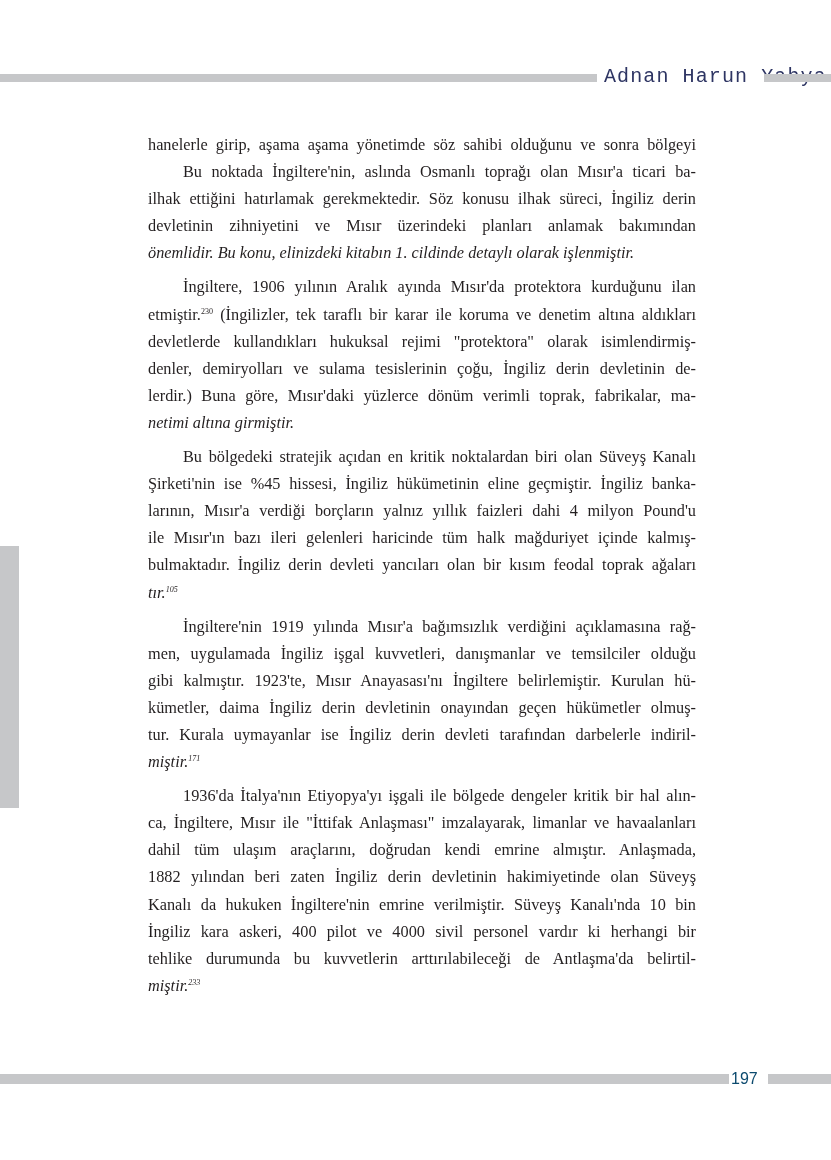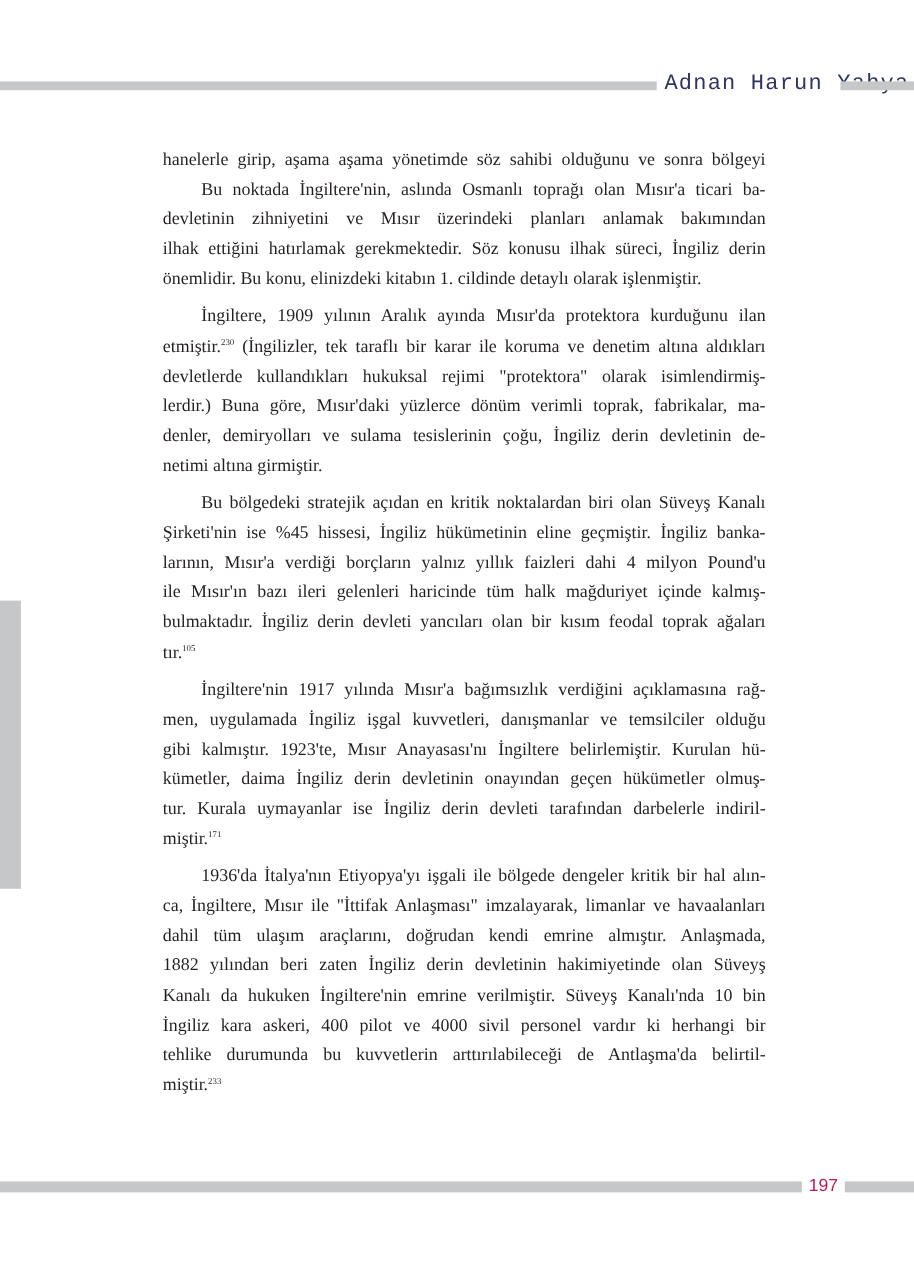--- a/index.html
+++ b/index.html
@@ -53,45 +53,46 @@
     left: 148px; top: 131px;
     width: 548px;
   }
   .line {
     display: block;
     text-align: justify;
     text-align-last: justify;
   }
   .line.last {
     text-align-last: left;
+    font-style: italic;
   }
   .line.first {
     text-indent: 35px;
   }
   .para-lines {
     margin: 0 0 7px 0;
     font-size: 16.3px;
     line-height: 27.1px;
   }
   
   .footer-bar-left {
     position: absolute;
     left: 0; top: 1074px;
     width: 729px; height: 10px;
     background: #c6c7c9;
   }
   .page-number {
     position: absolute;
     left: 731px; top: 1067px;
     width: 35px;
-    text-align: center;
+    text-align: left;
     font-family: "Liberation Sans", sans-serif;
     font-size: 16px;
     line-height: 24px;
-    color: #be185d;
+    color: #0c4a6e;
   }
   .footer-bar-right {
     position: absolute;
     left: 768px; top: 1074px;
     width: 63px; height: 10px;
     background: #c6c7c9;
   }
 </style>
 </head>
 <body>
@@ -100,45 +101,45 @@
 <div class="header-title">Adnan Harun Yahya</div>
 <div class="header-bar-right"></div>
 
 <div class="side-tab"></div>
 
 <div class="content">
 
   <div class="para-lines">
     <span class="line">hanelerle girip, aşama aşama yönetimde söz sahibi olduğunu ve sonra bölgeyi</span>
     <span class="line first">Bu noktada İngiltere'nin, aslında Osmanlı toprağı olan Mısır'a ticari ba-</span>
+    <span class="line">ilhak ettiğini hatırlamak gerekmektedir. Söz konusu ilhak süreci, İngiliz derin</span>
     <span class="line">devletinin zihniyetini ve Mısır üzerindeki planları anlamak bakımından</span>
-    <span class="line">ilhak ettiğini hatırlamak gerekmektedir. Söz konusu ilhak süreci, İngiliz derin</span>
     <span class="line last">önemlidir. Bu konu, elinizdeki kitabın 1. cildinde detaylı olarak işlenmiştir.</span>
   </div>
 
   <div class="para-lines">
-    <span class="line first">İngiltere, 1909 yılının Aralık ayında Mısır'da protektora kurduğunu ilan</span>
+    <span class="line first">İngiltere, 1906 yılının Aralık ayında Mısır'da protektora kurduğunu ilan</span>
     <span class="line"><span>etmiştir.</span><sup class="fn">230</sup> <span>(İngilizler, tek taraflı bir karar ile koruma ve denetim altına aldıkları</span></span>
     <span class="line">devletlerde kullandıkları hukuksal rejimi "protektora" olarak isimlendirmiş-</span>
+    <span class="line">denler, demiryolları ve sulama tesislerinin çoğu, İngiliz derin devletinin de-</span>
     <span class="line">lerdir.) Buna göre, Mısır'daki yüzlerce dönüm verimli toprak, fabrikalar, ma-</span>
-    <span class="line">denler, demiryolları ve sulama tesislerinin çoğu, İngiliz derin devletinin de-</span>
     <span class="line last">netimi altına girmiştir.</span>
   </div>
 
   <div class="para-lines">
     <span class="line first">Bu bölgedeki stratejik açıdan en kritik noktalardan biri olan Süveyş Kanalı</span>
     <span class="line">Şirketi'nin ise %45 hissesi, İngiliz hükümetinin eline geçmiştir. İngiliz banka-</span>
     <span class="line">larının, Mısır'a verdiği borçların yalnız yıllık faizleri dahi 4 milyon Pound'u</span>
     <span class="line">ile Mısır'ın bazı ileri gelenleri haricinde tüm halk mağduriyet içinde kalmış-</span>
     <span class="line">bulmaktadır. İngiliz derin devleti yancıları olan bir kısım feodal toprak ağaları</span>
     <span class="line last"><span>tır.</span><sup class="fn">105</sup></span>
   </div>
 
   <div class="para-lines">
-    <span class="line first">İngiltere'nin 1917 yılında Mısır'a bağımsızlık verdiğini açıklamasına rağ-</span>
+    <span class="line first">İngiltere'nin 1919 yılında Mısır'a bağımsızlık verdiğini açıklamasına rağ-</span>
     <span class="line">men, uygulamada İngiliz işgal kuvvetleri, danışmanlar ve temsilciler olduğu</span>
     <span class="line">gibi kalmıştır. 1923'te, Mısır Anayasası'nı İngiltere belirlemiştir. Kurulan hü-</span>
     <span class="line">kümetler, daima İngiliz derin devletinin onayından geçen hükümetler olmuş-</span>
     <span class="line">tur. Kurala uymayanlar ise İngiliz derin devleti tarafından darbelerle indiril-</span>
     <span class="line last"><span>miştir.</span><sup class="fn">171</sup></span>
   </div>
 
   <div class="para-lines">
     <span class="line first">1936'da İtalya'nın Etiyopya'yı işgali ile bölgede dengeler kritik bir hal alın-</span>
     <span class="line">ca, İngiltere, Mısır ile "İttifak Anlaşması" imzalayarak, limanlar ve havaalanları</span>

